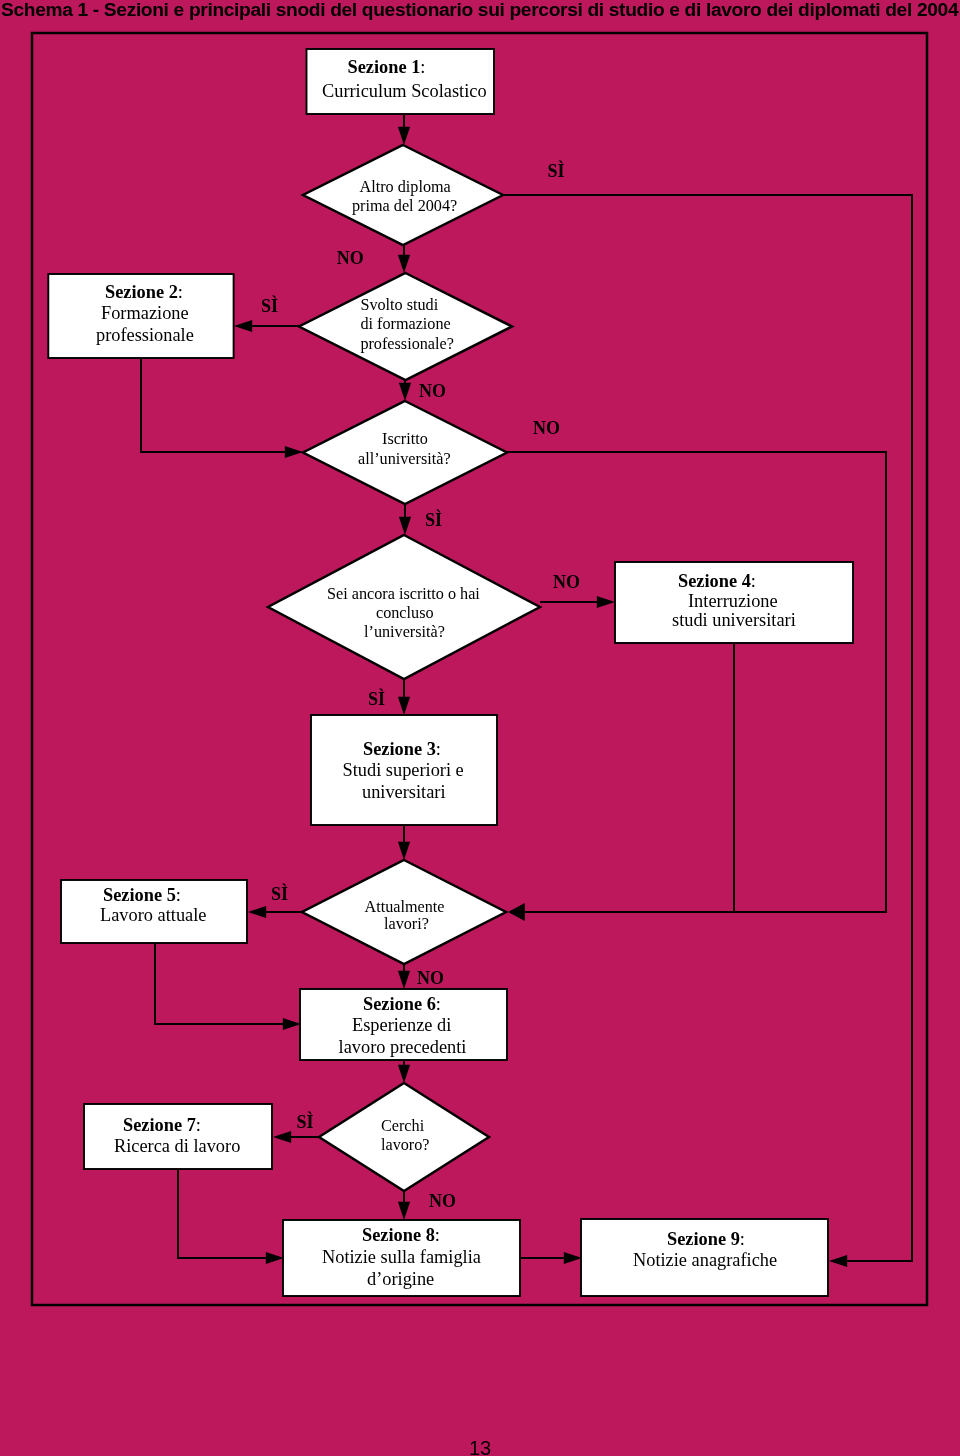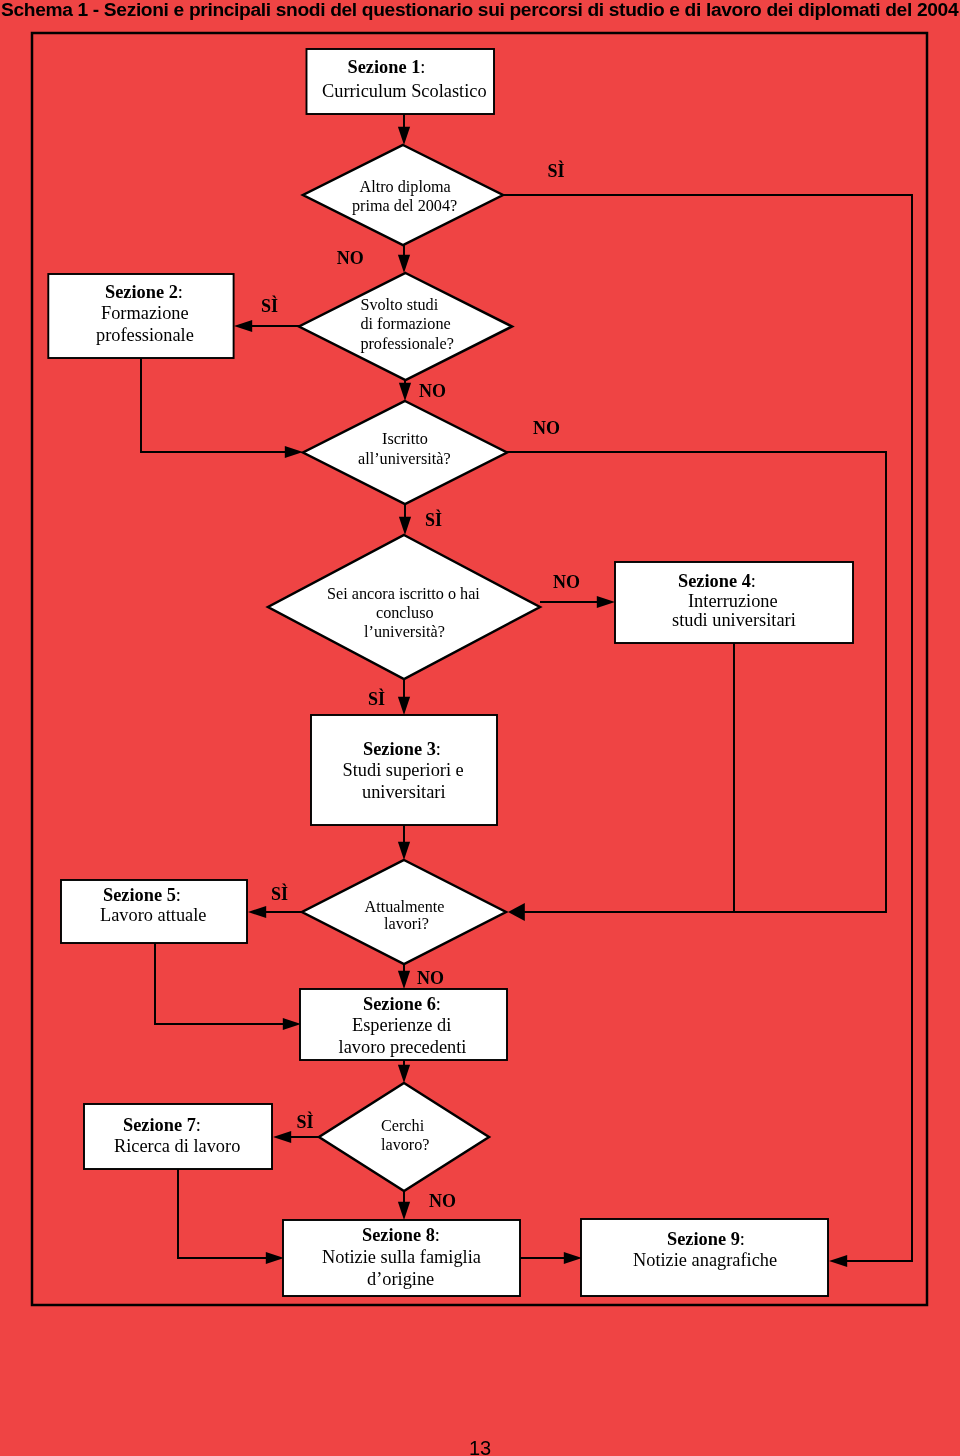--- a/index.html
+++ b/index.html
@@ -1,20 +1,20 @@
 <!DOCTYPE html>
 <html><head>
 <meta charset="utf-8">
 <title>Schema 1</title>
 <style>
   html,body{margin:0;padding:0;background:#ffffff;}
   #page{will-change:transform;}
   #title,#pagenum{opacity:0.9999;}
   body{width:960px;height:1456px;overflow:hidden;}
-  #page{position:relative;width:960px;height:1456px;background:#ef4444;}
+  #page{position:relative;width:960px;height:1456px;background:#be185d;}
   #title{position:absolute;left:1px;top:0px;width:958px;
          font-family:"Liberation Sans",sans-serif;font-weight:bold;font-size:19.2px;letter-spacing:-0.345px;
          line-height:20px;white-space:nowrap;color:#000000;}
   #pagenum{position:absolute;left:0;top:1437px;width:960px;text-align:center;
            font-family:"Liberation Sans",sans-serif;font-size:20px;line-height:22px;color:#000000;}
   #chart{position:absolute;left:0;top:0;}
   .box{fill:#ffffff;stroke:#000000;stroke-width:1.9;}
   .diamond{fill:#ffffff;stroke:#000000;stroke-width:2.5;}
   .frame{fill:none;stroke:#000000;stroke-width:2.5;}
   .edge{fill:none;stroke:#000000;stroke-width:1.95;}

